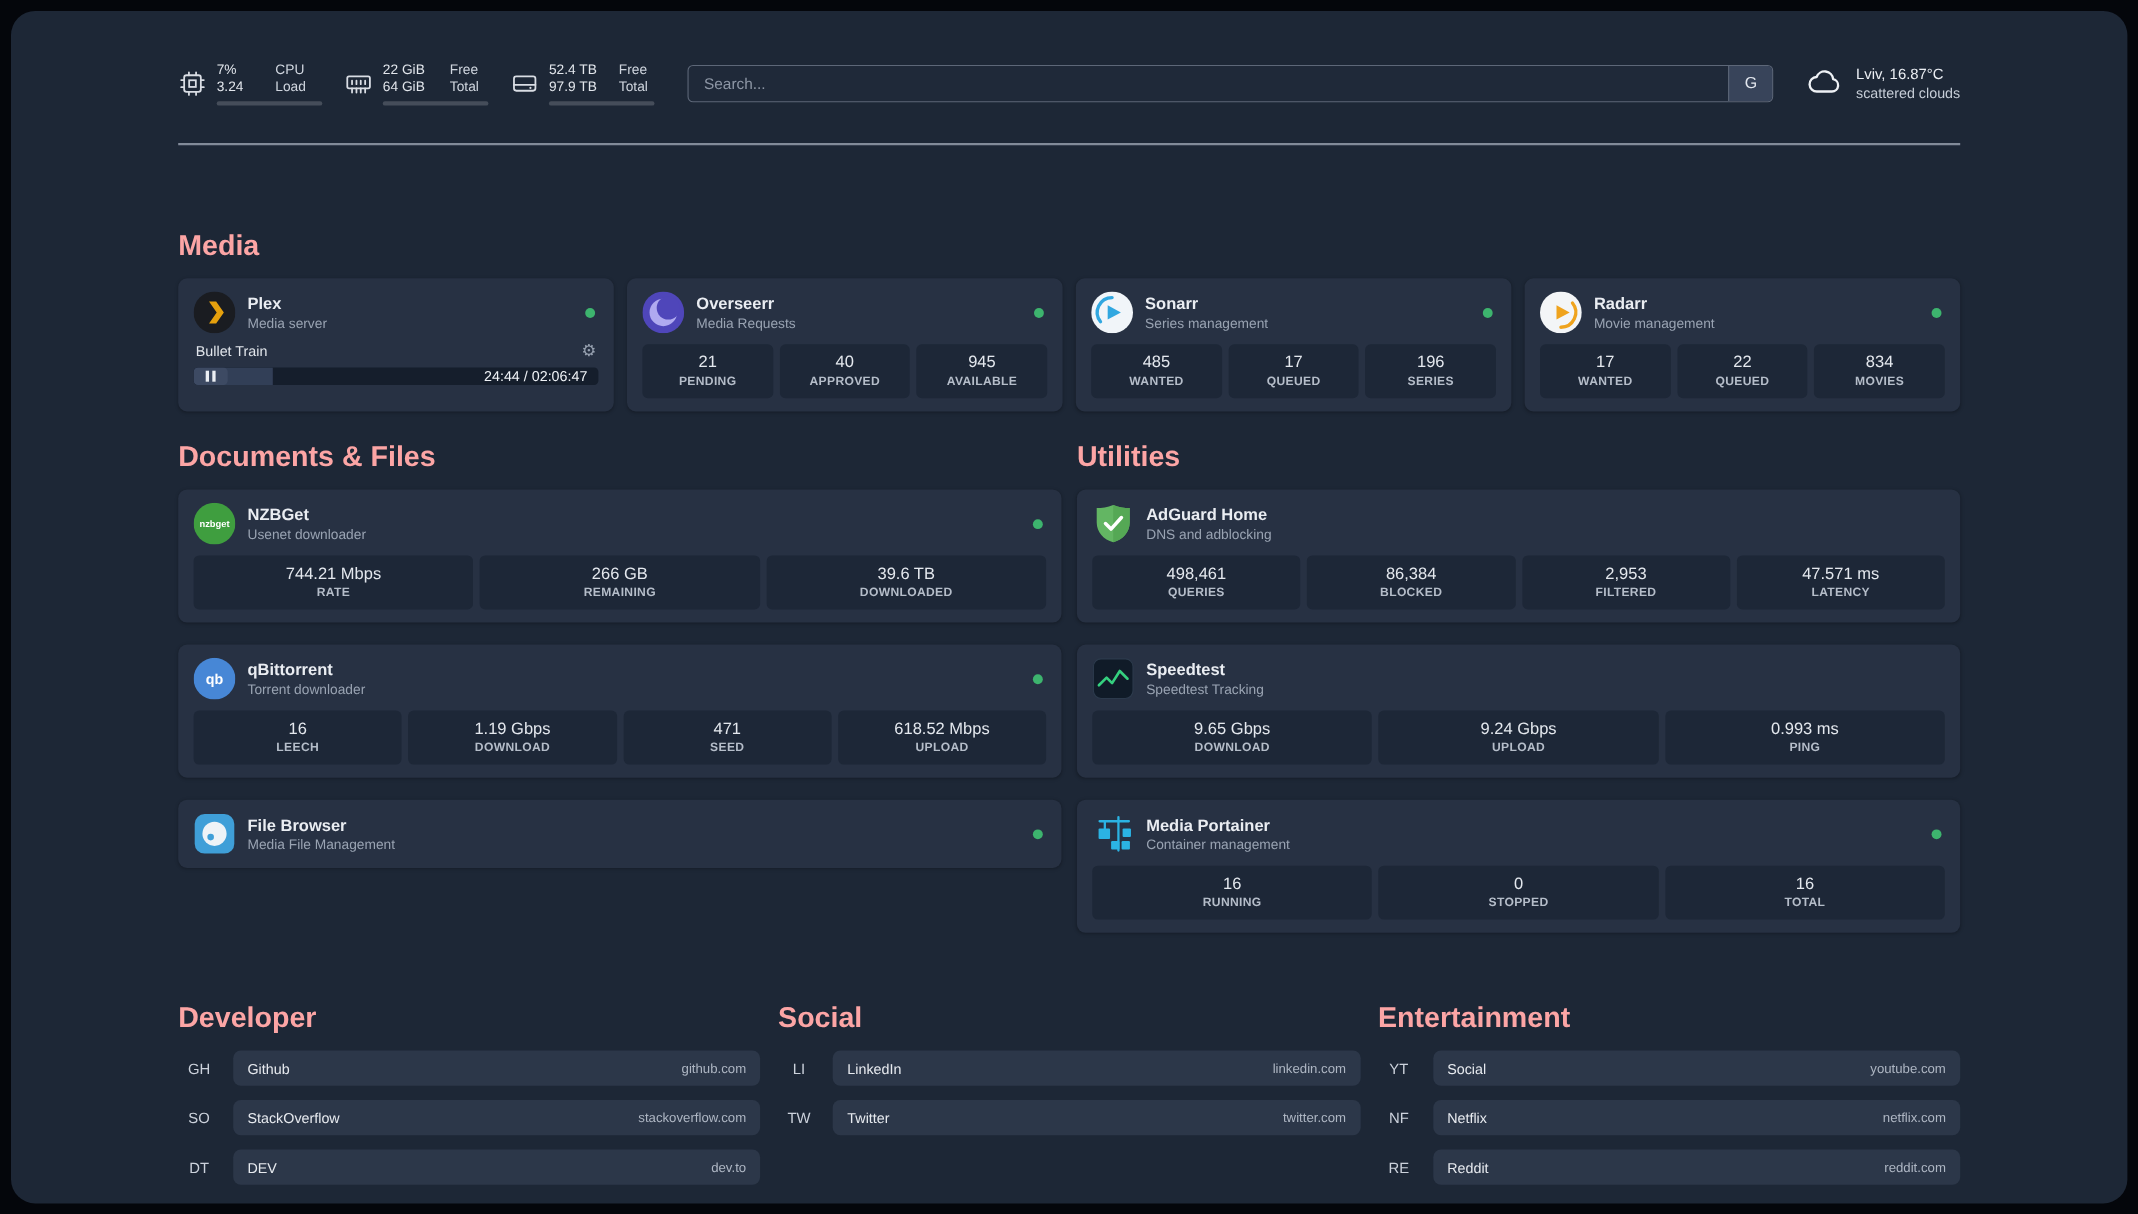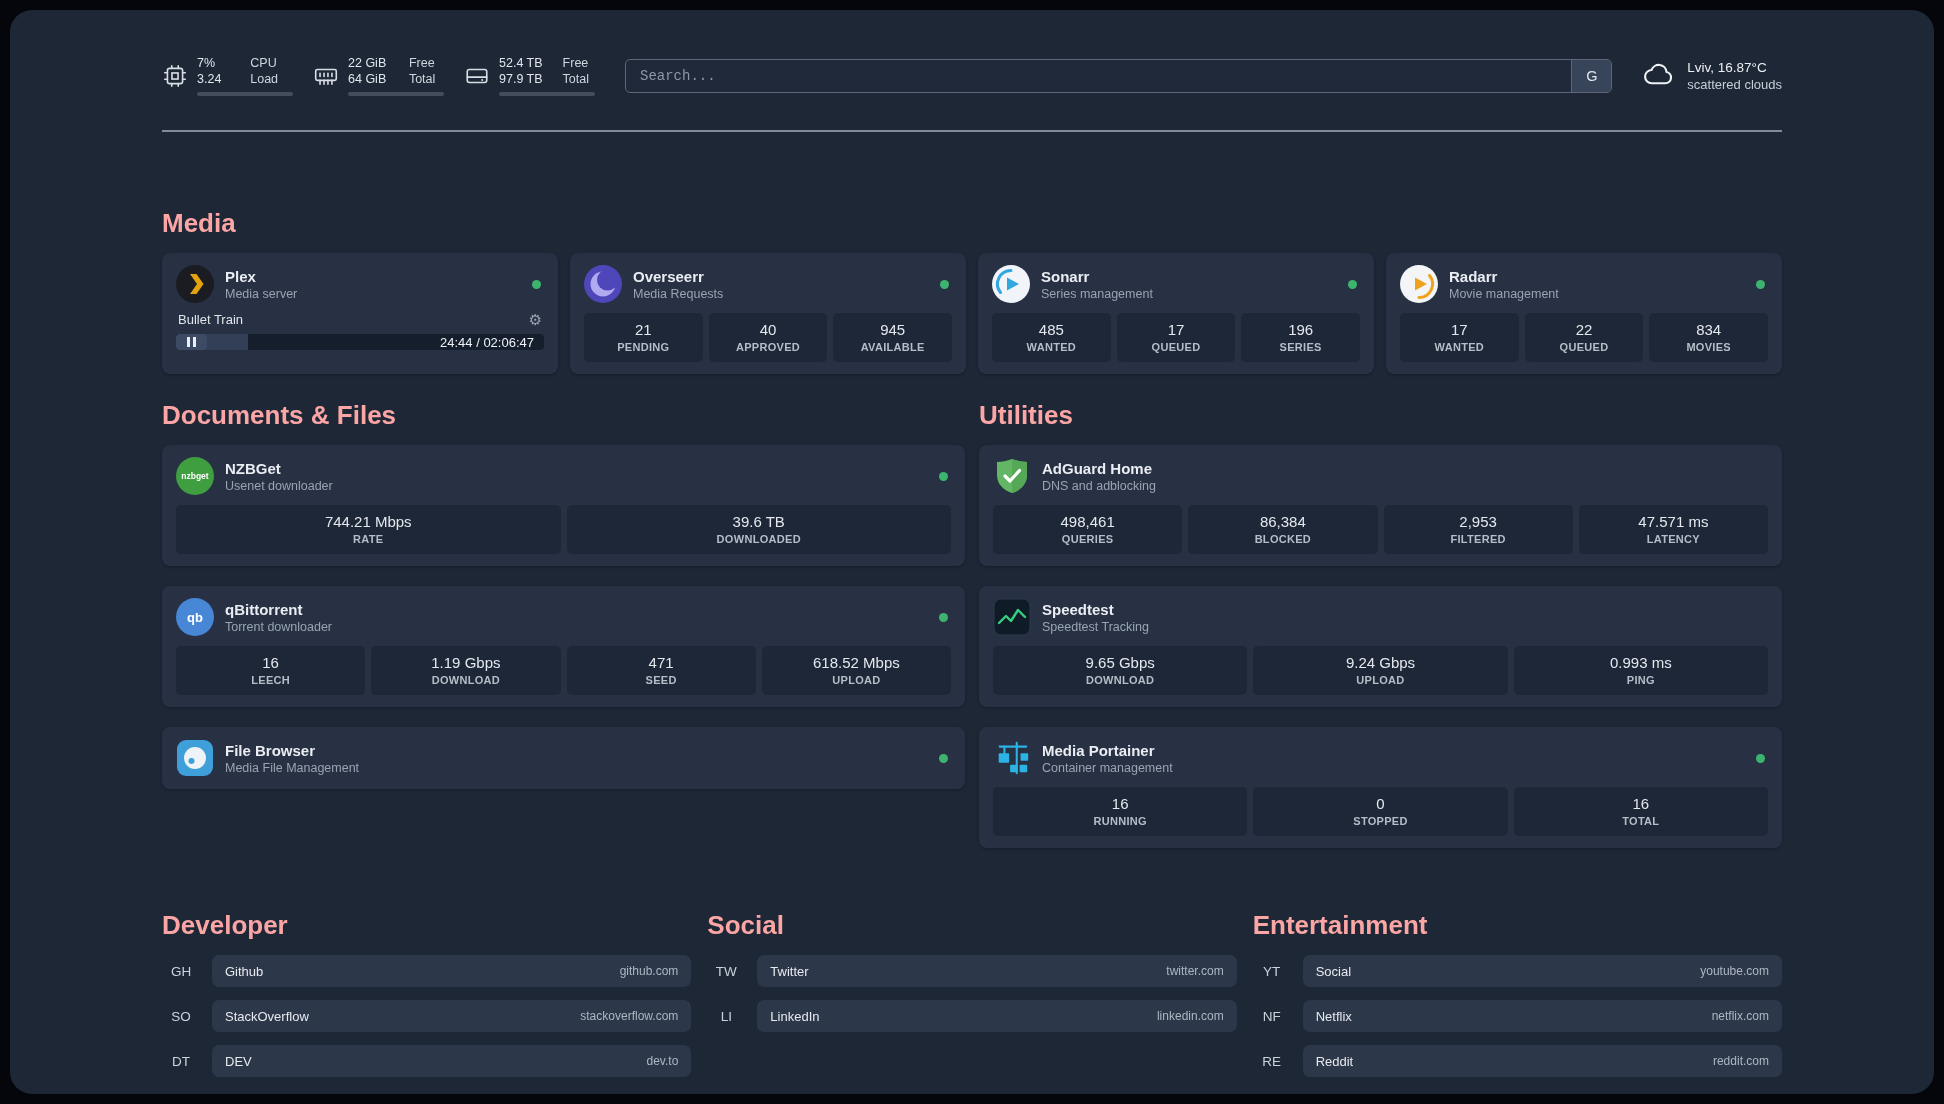--- a/index.html
+++ b/index.html
@@ -12,21 +12,21 @@
   .topbar { display:flex; align-items:center; }
   .resources { display:flex; gap:20px; }
   .res-widget { display:flex; align-items:center; gap:9px; }
   .res-icon { display:flex; align-items:center; color:#d9dde4; }
   .res-grid { display:grid; grid-template-columns:auto auto; column-gap:14px; row-gap:1px; font-size:12.5px; line-height:15px; color:#e2e6ec; }
   .res-grid .lab { color:#cfd5de; }
   .res-bar { grid-column:1 / 3; width:96px; height:4px; background:rgba(255,255,255,0.18); border-radius:2px; margin-top:4px; overflow:hidden; }
   .res-bar-fill { height:100%; background:#ccd3dd; border-radius:2px; }
 
   .searchwrap { flex:1; display:flex; height:34px; border:1px solid #5d6masked778; border-radius:5px; overflow:hidden; margin:0 30px; background:#1f2939; border:1px solid #5d6778; }
-  .search-input { flex:1; background:transparent; border:none; outline:none; color:#fde047; font-size:14px; padding:0 14px; font-family:Liberation Mono, monospace; }
+  .search-input { flex:1; background:transparent; border:none; outline:none; color:#fde047; font-size:14px; padding:0 14px; font-family:Liberation Sans, sans-serif; }
   .search-input::placeholder { color:#8d96a5; }
   .search-btn { width:40px; border:none; border-left:1px solid #5d6778; background:#38445a; color:#e3e7ee; font-size:14.5px; cursor:pointer; font-family:"Liberation Sans",sans-serif; }
 
   .weather { display:flex; align-items:center; gap:11px; }
   .weather-txt { display:flex; flex-direction:column; gap:2px; }
   .weather-loc { font-size:13.5px; color:#eceff4; }
   .weather-cond { font-size:13px; color:#c6cdd7; }
 
   .divider { margin-top:34px; border-bottom:2px solid rgba(185,194,207,0.65); }
 
@@ -307,20 +307,24 @@
               <span class="svc-name">NZBGet</span>
               <span class="svc-sub">Usenet downloader</span>
             </span>
           </a>
           <span class="dot"></span>
         </div>
         <div class="stats">
           <div class="tile">
             <span class="val">744.21 Mbps</span>
             <span class="lbl">RATE</span>
+          </div>
+          <div class="tile">
+            <span class="val">266 GB</span>
+            <span class="lbl">REMAINING</span>
           </div>
           <div class="tile">
             <span class="val">39.6 TB</span>
             <span class="lbl">DOWNLOADED</span>
           </div>
         </div>
       </div>
 
       <div class="card">
         <div class="card-head">
@@ -514,31 +518,31 @@
         <span class="bm-pill">
           <span class="bm-name">DEV</span>
           <span class="bm-url">dev.to</span>
         </span>
       </div>
     </div>
 
     <div>
       <div class="section-title">Social</div>
       <div class="bm-row">
+        <span class="bm-abbr">LI</span>
+        <span class="bm-pill">
+          <span class="bm-name">LinkedIn</span>
+          <span class="bm-url">linkedin.com</span>
+        </span>
+      </div>
+      <div class="bm-row">
         <span class="bm-abbr">TW</span>
         <span class="bm-pill">
           <span class="bm-name">Twitter</span>
           <span class="bm-url">twitter.com</span>
-        </span>
-      </div>
-      <div class="bm-row">
-        <span class="bm-abbr">LI</span>
-        <span class="bm-pill">
-          <span class="bm-name">LinkedIn</span>
-          <span class="bm-url">linkedin.com</span>
         </span>
       </div>
     </div>
 
     <div>
       <div class="section-title">Entertainment</div>
       <div class="bm-row">
         <span class="bm-abbr">YT</span>
         <span class="bm-pill">
           <span class="bm-name">Social</span>

